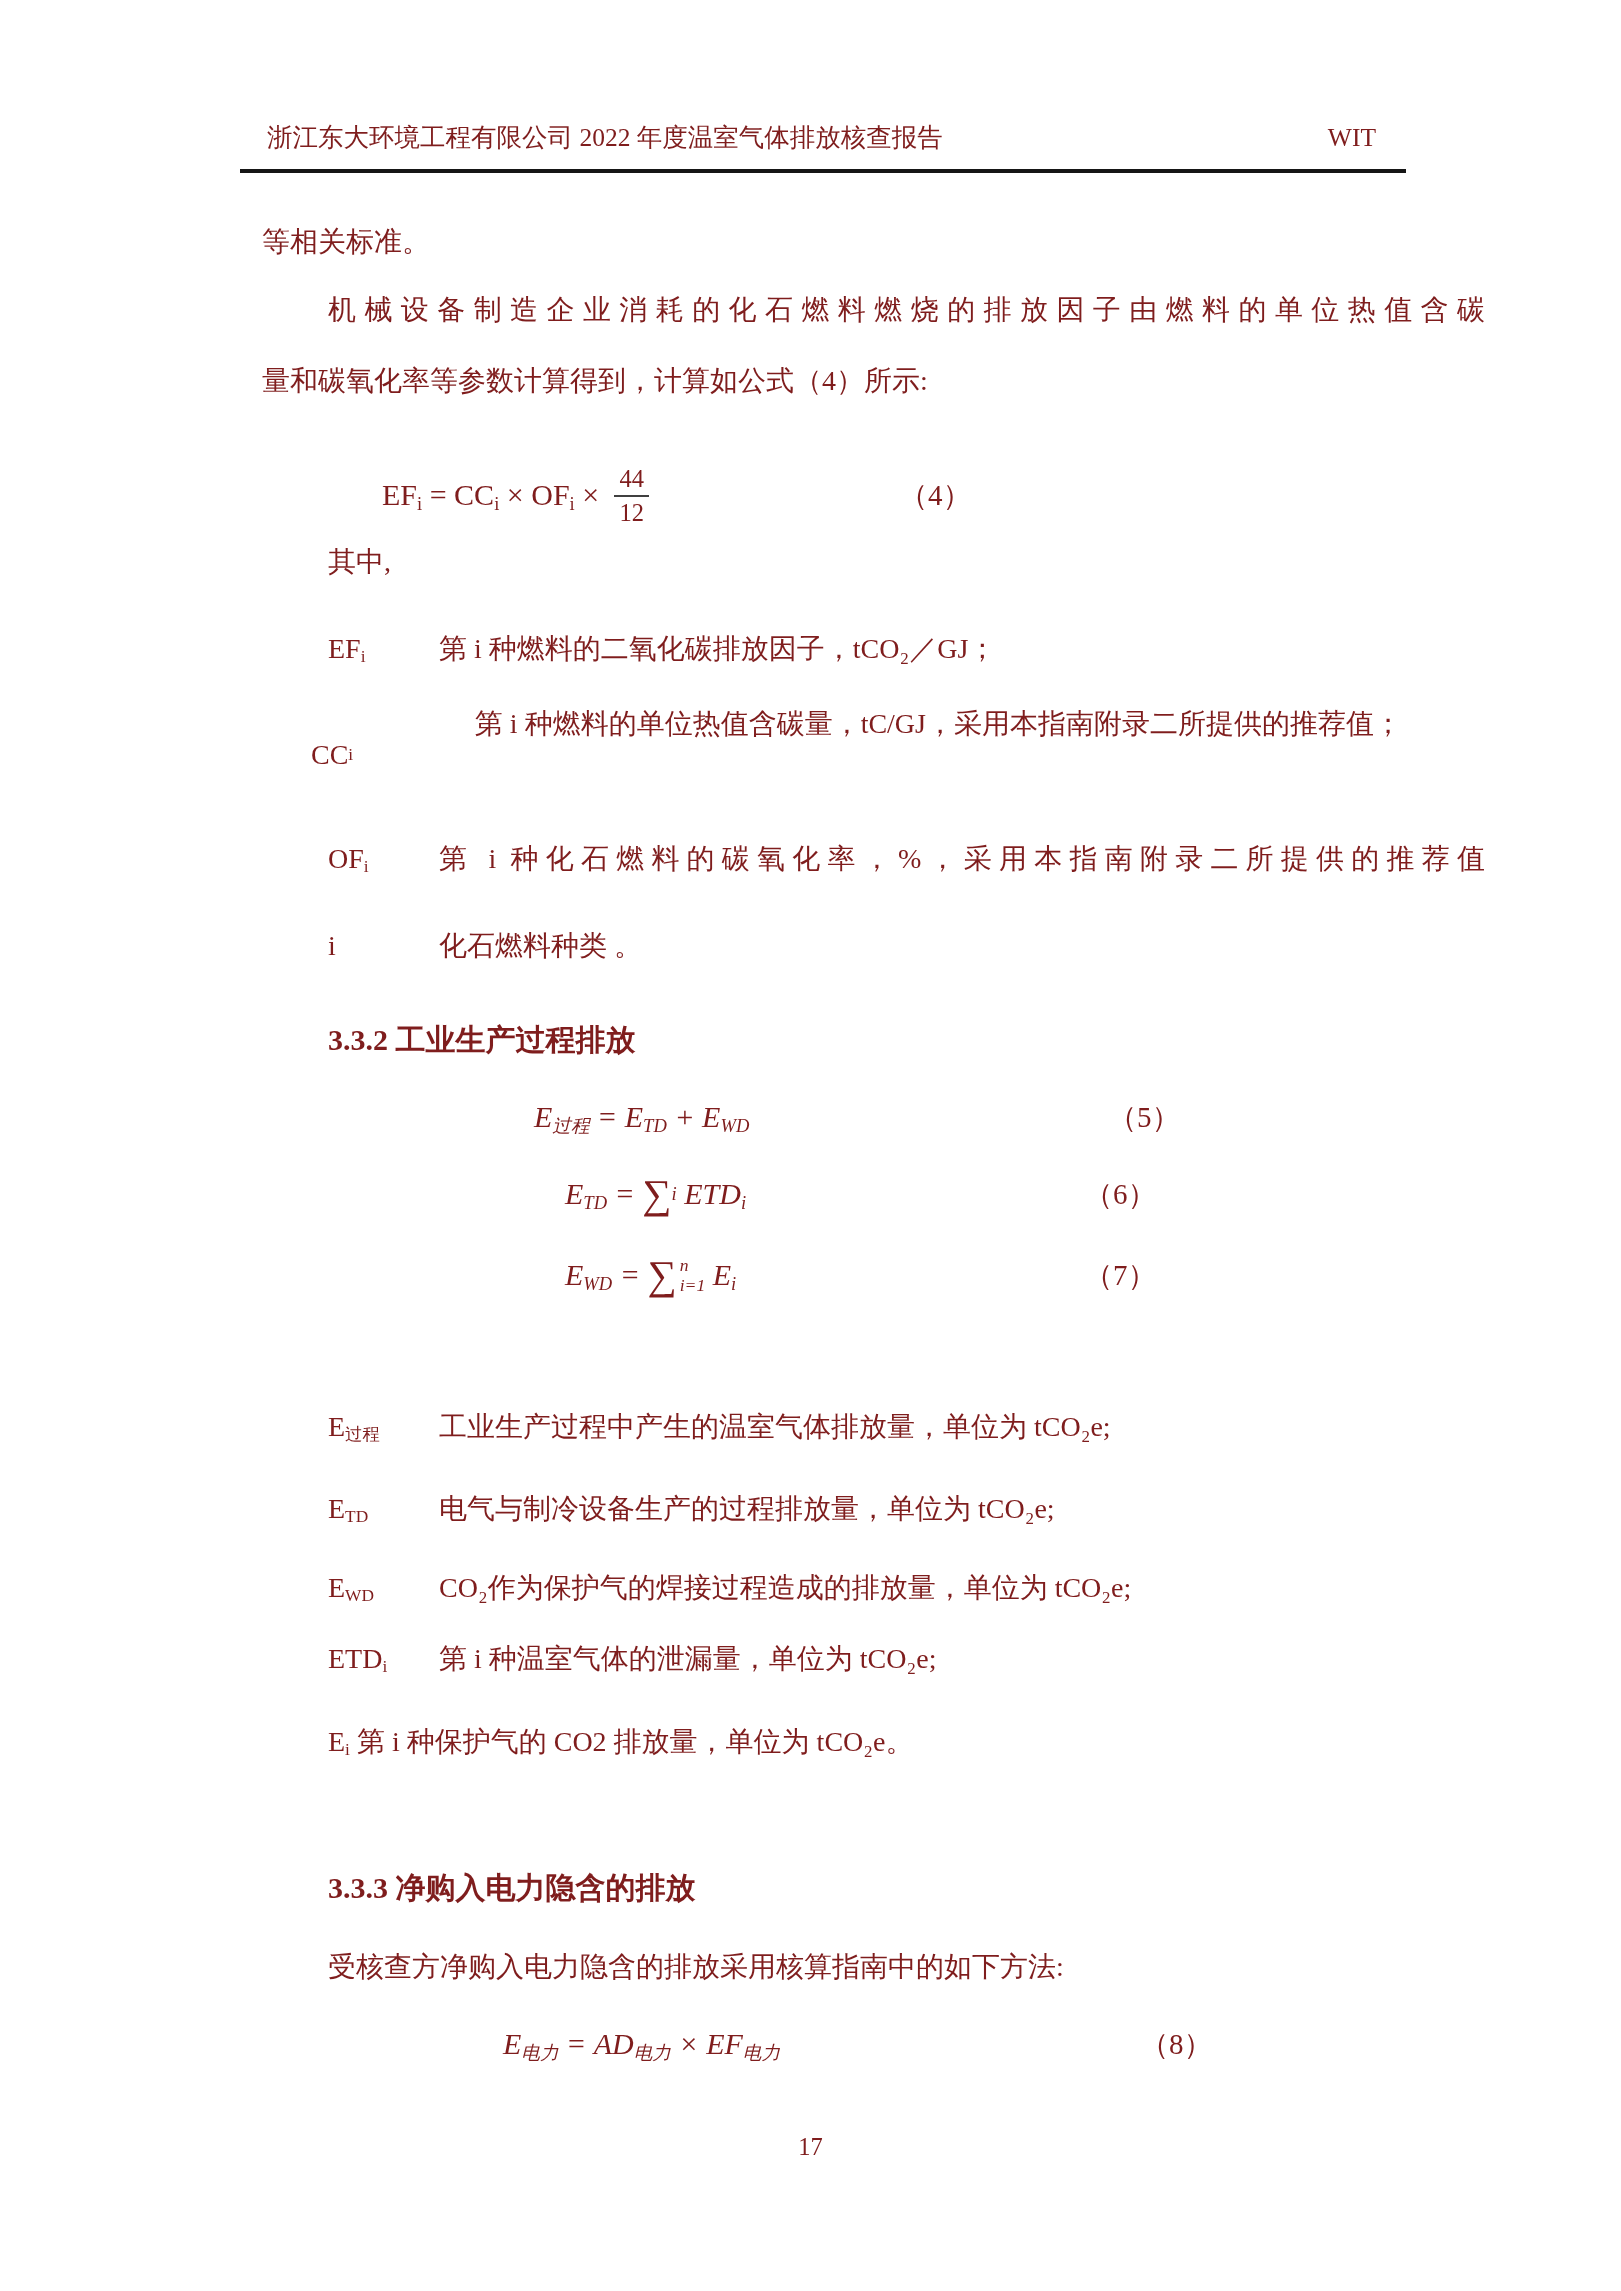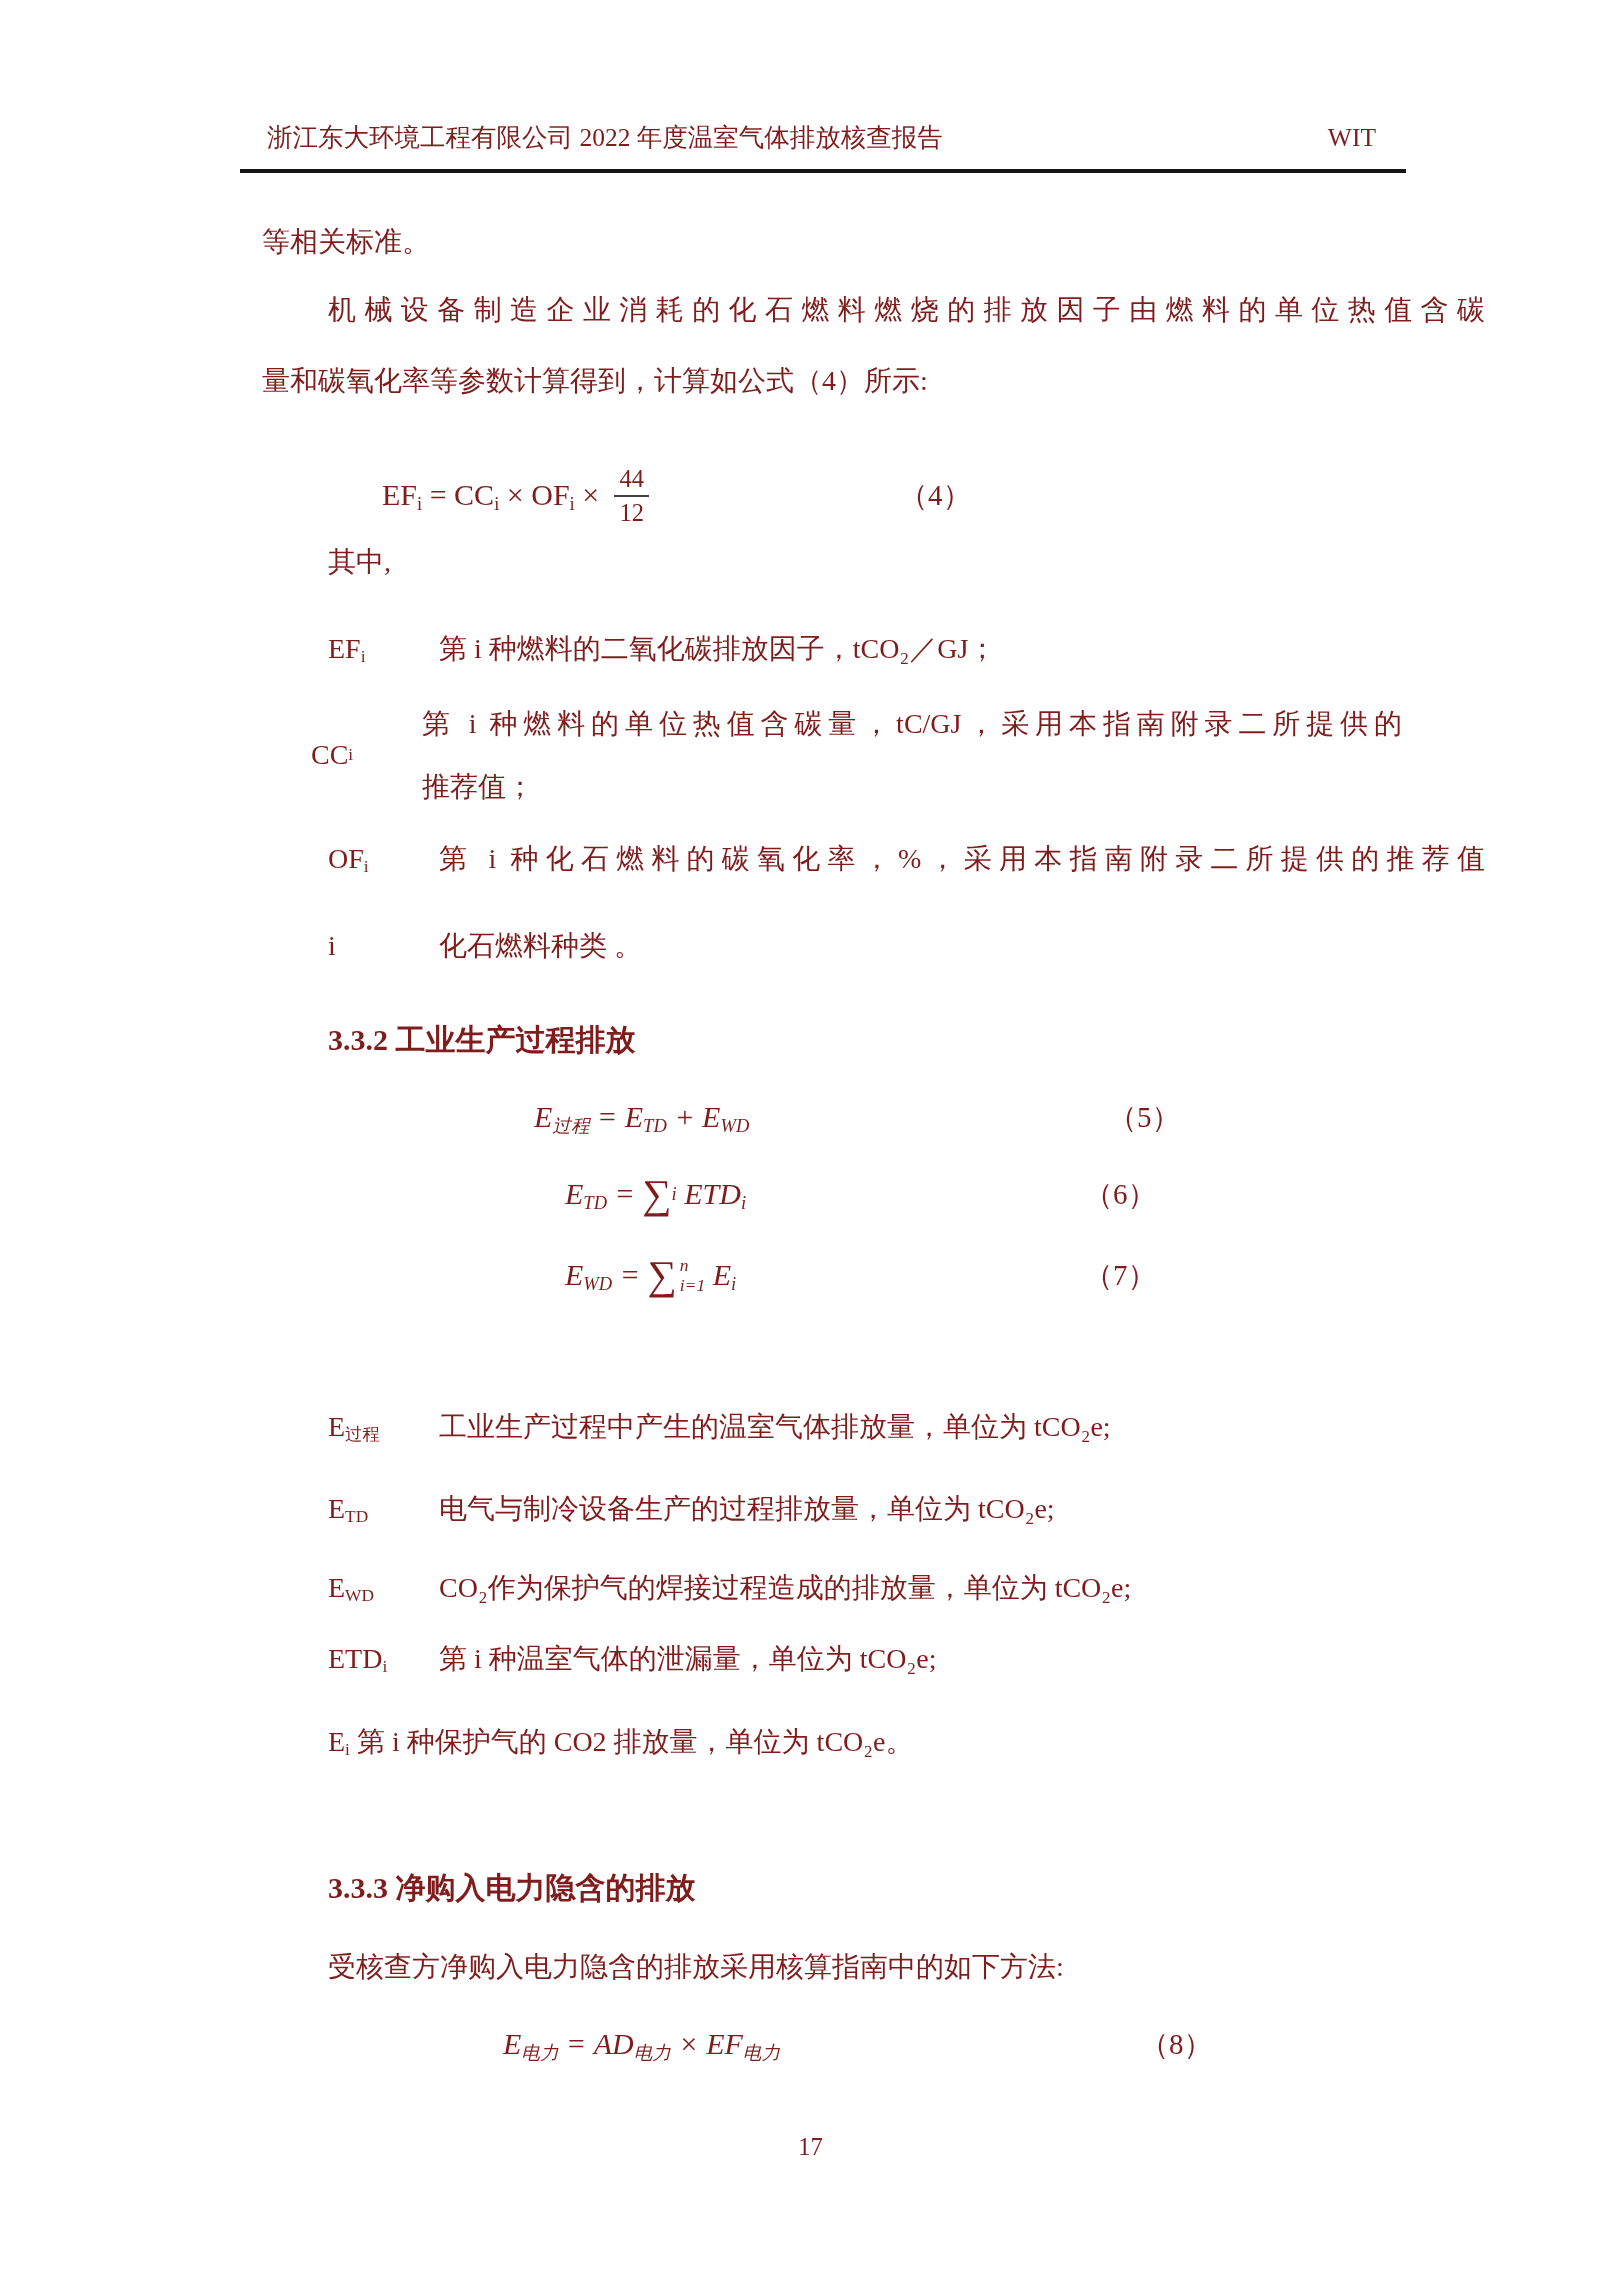--- a/index.html
+++ b/index.html
@@ -23,21 +23,21 @@
   .fill{white-space:normal;text-align:justify;text-align-last:justify;}
   .drow{display:flex;padding-left:66px;}
   .dlabel{flex:none;width:111px;}
   .dtext{flex:1;white-space:nowrap;}
   .dtext.fill{white-space:normal;}
   .ccblock{
     position:absolute;left:245px;width:1157px;top:692px;height:125px;
     font-size:28px;display:flex;padding-left:66px;box-sizing:border-box;
   }
   .ccblock .dlabel{display:flex;align-items:center;}
-  .cclines{flex:1;display:flex;flex-direction:column;}
+  .cclines{flex:1;display:flex;justify-content:flex-end;}
   .cclines span{display:block;line-height:63px;}
   sub{font-size:0.62em;line-height:0;vertical-align:-0.25em;}
   .heading{font-weight:bold;font-size:30px;}
   .frow{position:absolute;left:245px;width:1157px;height:78px;line-height:78px;font-size:30px;white-space:nowrap;}
   .f4row{height:108px;line-height:108px;text-decoration:underline;}
   .fbody{position:absolute;top:0;}
   .fnum{position:absolute;top:0;font-size:29px;font-style:normal;}
   .math{font-style:italic;}
   .frac{
     display:inline-block;vertical-align:middle;text-align:center;

